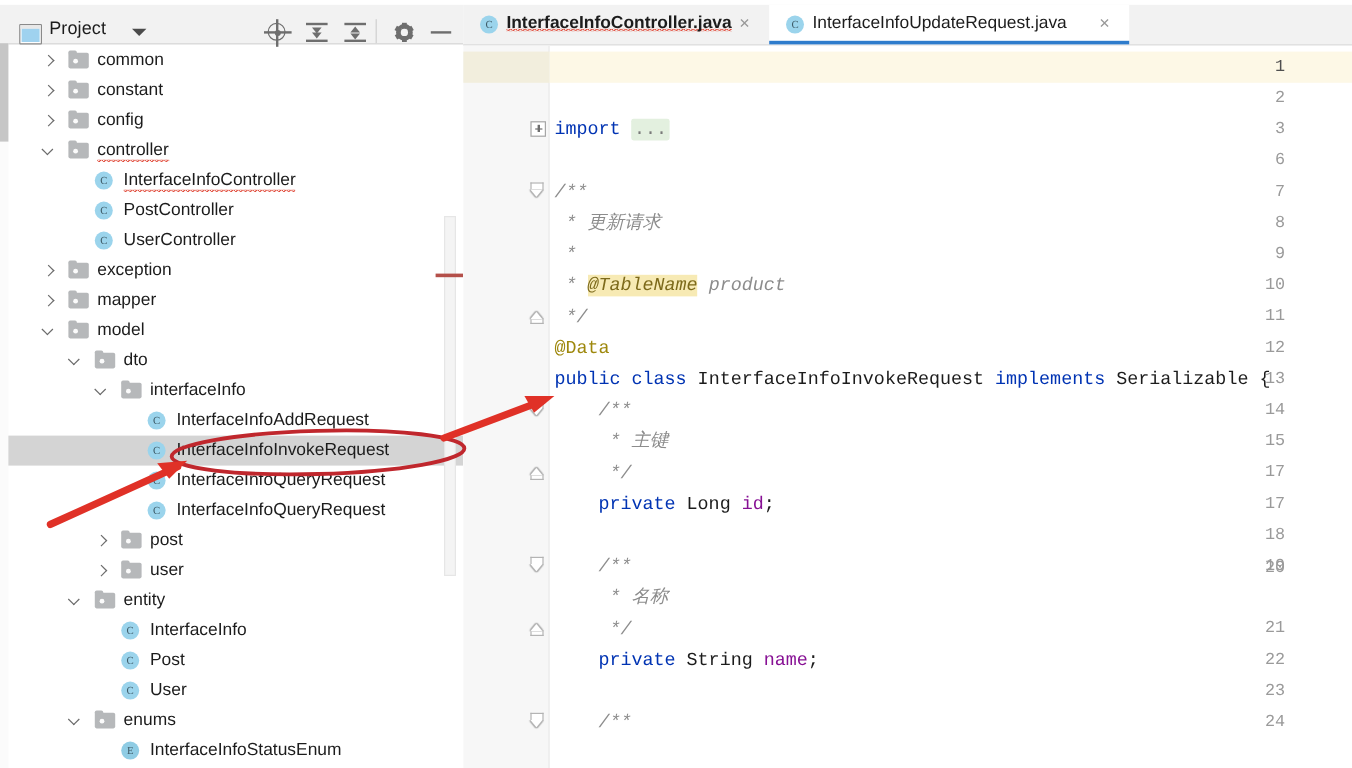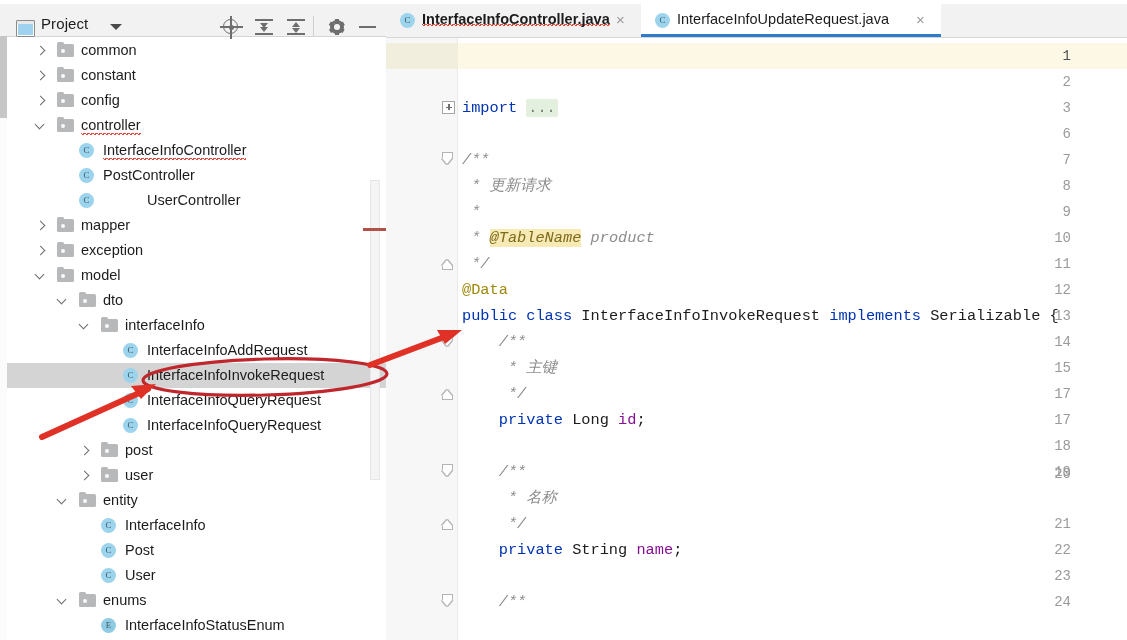--- a/index.html
+++ b/index.html
@@ -209,31 +209,31 @@
         <div class="row">
           <span class="cls" style="left: 79px;">C</span>
           <span class="lbl sq" style="left: 103px;">InterfaceInfoController</span>
         </div>
         <div class="row">
           <span class="cls" style="left: 79px;">C</span>
           <span class="lbl" style="left: 103px;">PostController</span>
         </div>
         <div class="row">
           <span class="cls" style="left: 79px;">C</span>
-          <span class="lbl" style="left: 103px; margin-left: 44px;">UserController</span>
+          <span class="lbl" style="left: 103px;">UserController</span>
+        </div>
+        <div class="row">
+          <span class="tw closed" style="left: 33px;"></span>
+          <span class="folder" style="left: 57px;"></span>
+          <span class="lbl" style="left: 81px;">exception</span>
         </div>
         <div class="row">
           <span class="tw closed" style="left: 33px;"></span>
           <span class="folder" style="left: 57px;"></span>
           <span class="lbl" style="left: 81px;">mapper</span>
-        </div>
-        <div class="row">
-          <span class="tw closed" style="left: 33px;"></span>
-          <span class="folder" style="left: 57px;"></span>
-          <span class="lbl" style="left: 81px;">exception</span>
         </div>
         <div class="row">
           <span class="tw open" style="left: 33px;"></span>
           <span class="folder" style="left: 57px;"></span>
           <span class="lbl" style="left: 81px;">model</span>
         </div>
         <div class="row">
           <span class="tw open" style="left: 55px;"></span>
           <span class="folder" style="left: 79px;"></span>
           <span class="lbl" style="left: 103px;">dto</span>

